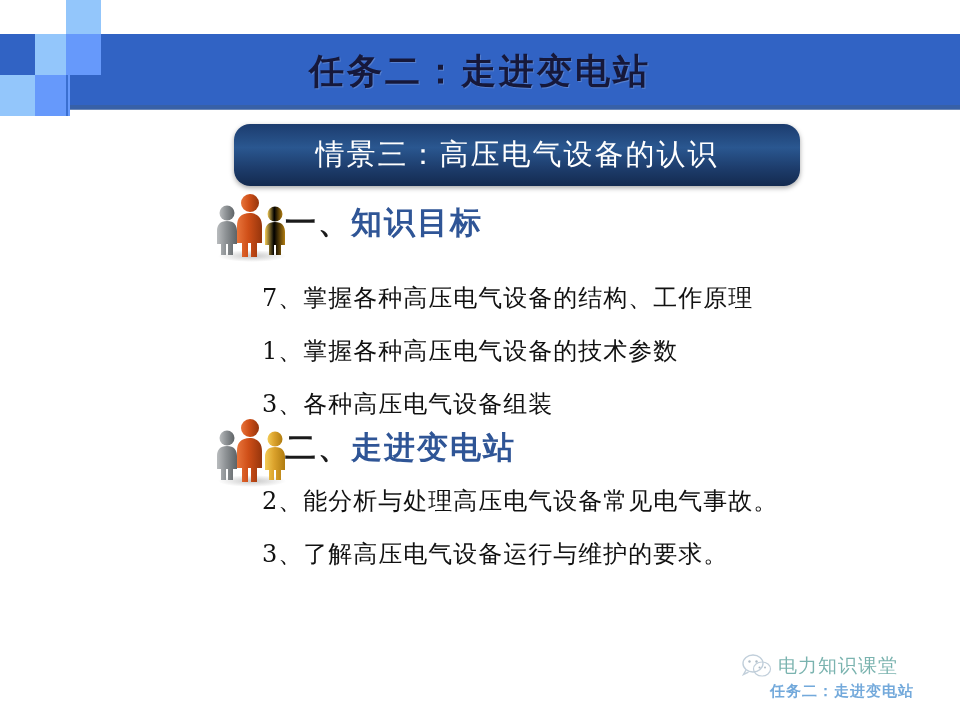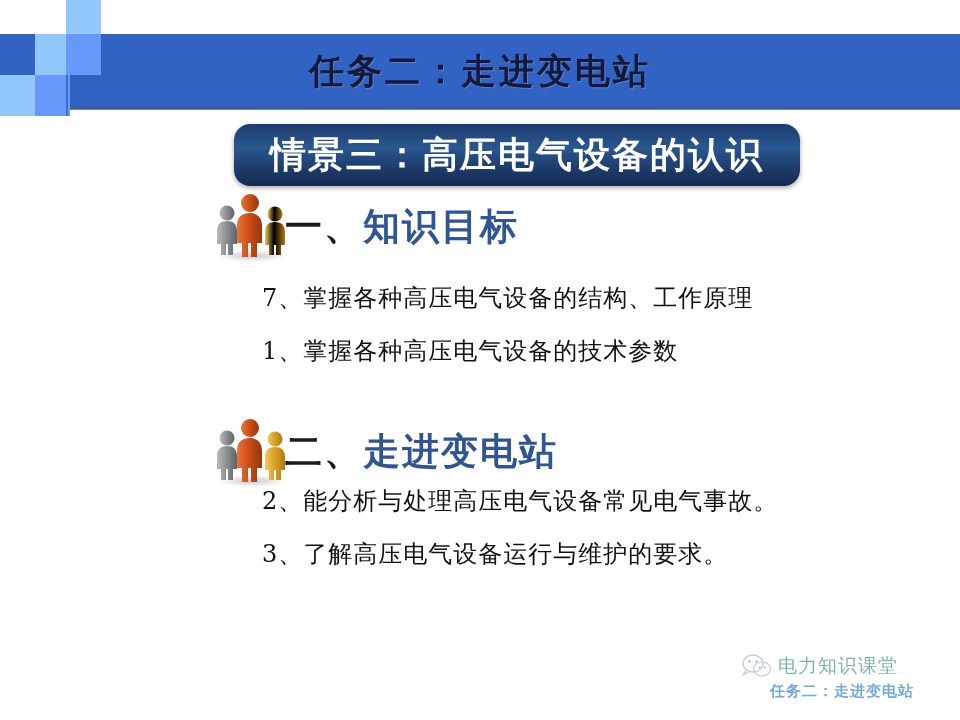--- a/index.html
+++ b/index.html
@@ -85,22 +85,22 @@
     border-radius: 16px;
     background: linear-gradient(to bottom, #1c3c6e 0%, #2a5790 38%, #1d3c6b 72%, #132a4f 100%);
     box-shadow: 0 2px 5px rgba(0,0,0,0.35);
     display: flex;
     align-items: center;
     justify-content: center;
     z-index: 4;
   }
   .scenario-banner-text {
     color: #ffffff;
-    font-size: 36px;
-    font-weight: bold;
+    font-size: 29px;
+    font-weight: normal;
     letter-spacing: 2px;
     font-family: "DejaVu Serif", "Liberation Serif", serif;
   }
 
   
   .section {
     position: absolute;
     z-index: 5;
   }
   .section-1 { left: 0px; top: 190px; }
@@ -111,21 +111,21 @@
     height: 70px;
   }
   .people-icon {
     position: absolute;
     left: 212px; top: 0px;
     width: 80px; height: 72px;
   }
   .section-title {
     position: absolute;
     left: 285px; top: 12px;
-    font-size: 37px;
+    font-size: 31px;
     font-weight: bold;
     letter-spacing: 2px;
     white-space: nowrap;
     font-family: "DejaVu Serif", "Liberation Serif", serif;
   }
   .sec-num { color: #1a1a1a; }
   .sec-name { color: #2f5596; }
 
   
   .item-list {
@@ -238,20 +238,21 @@
         </g>
       </svg>
     </span>
     <span class="section-title">
       <span class="sec-num">一、</span><span class="sec-name">知识目标</span>
     </span>
   </div>
   <div class="item-list list-1">
     <div class="list-item">7、掌握各种高压电气设备的结构、工作原理</div>
     <div class="list-item">1、掌握各种高压电气设备的技术参数</div>
+    <div class="list-item">3、各种高压电气设备组装</div>
   </div>
 </div>
 
 <div class="section section-2">
   <div class="section-head">
     <span class="people-icon">
       <svg viewBox="0 0 80 72" width="80" height="72" xmlns="http://www.w3.org/2000/svg">
         <defs>
           <linearGradient id="gGray2" x1="0" y1="0" x2="1" y2="0">
             <stop offset="0%" stop-color="#b9bcbe"></stop>

